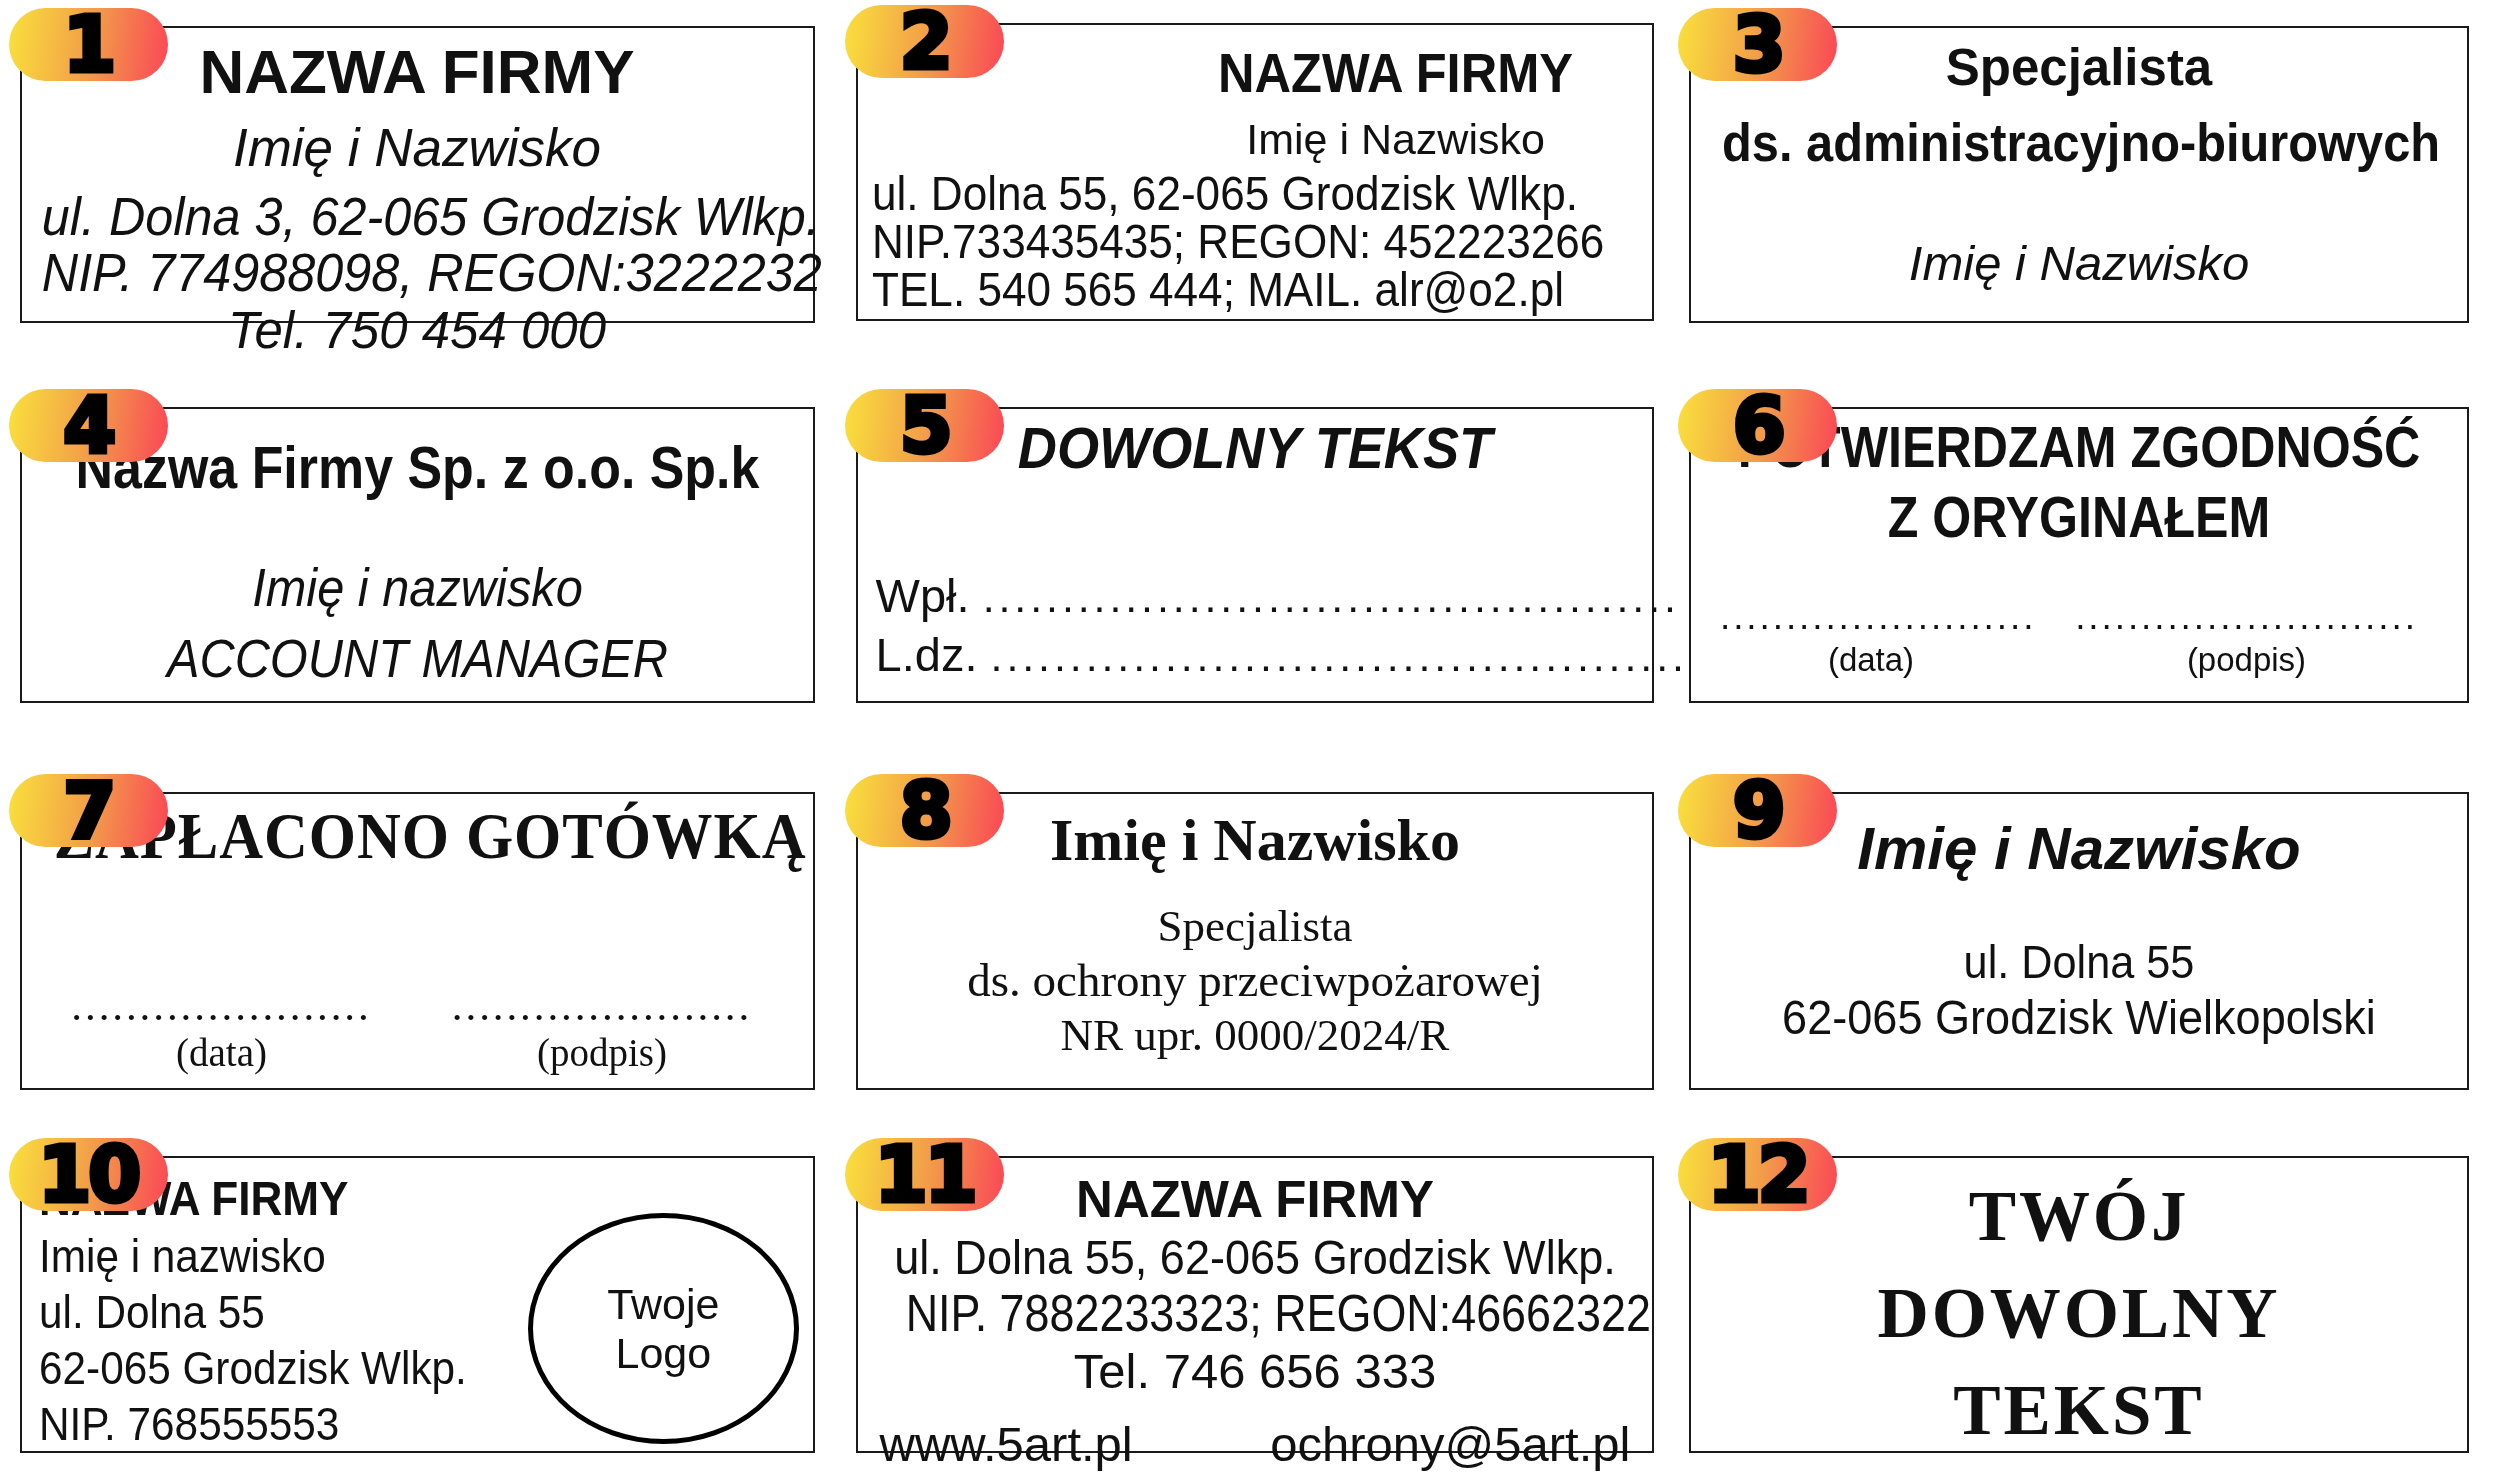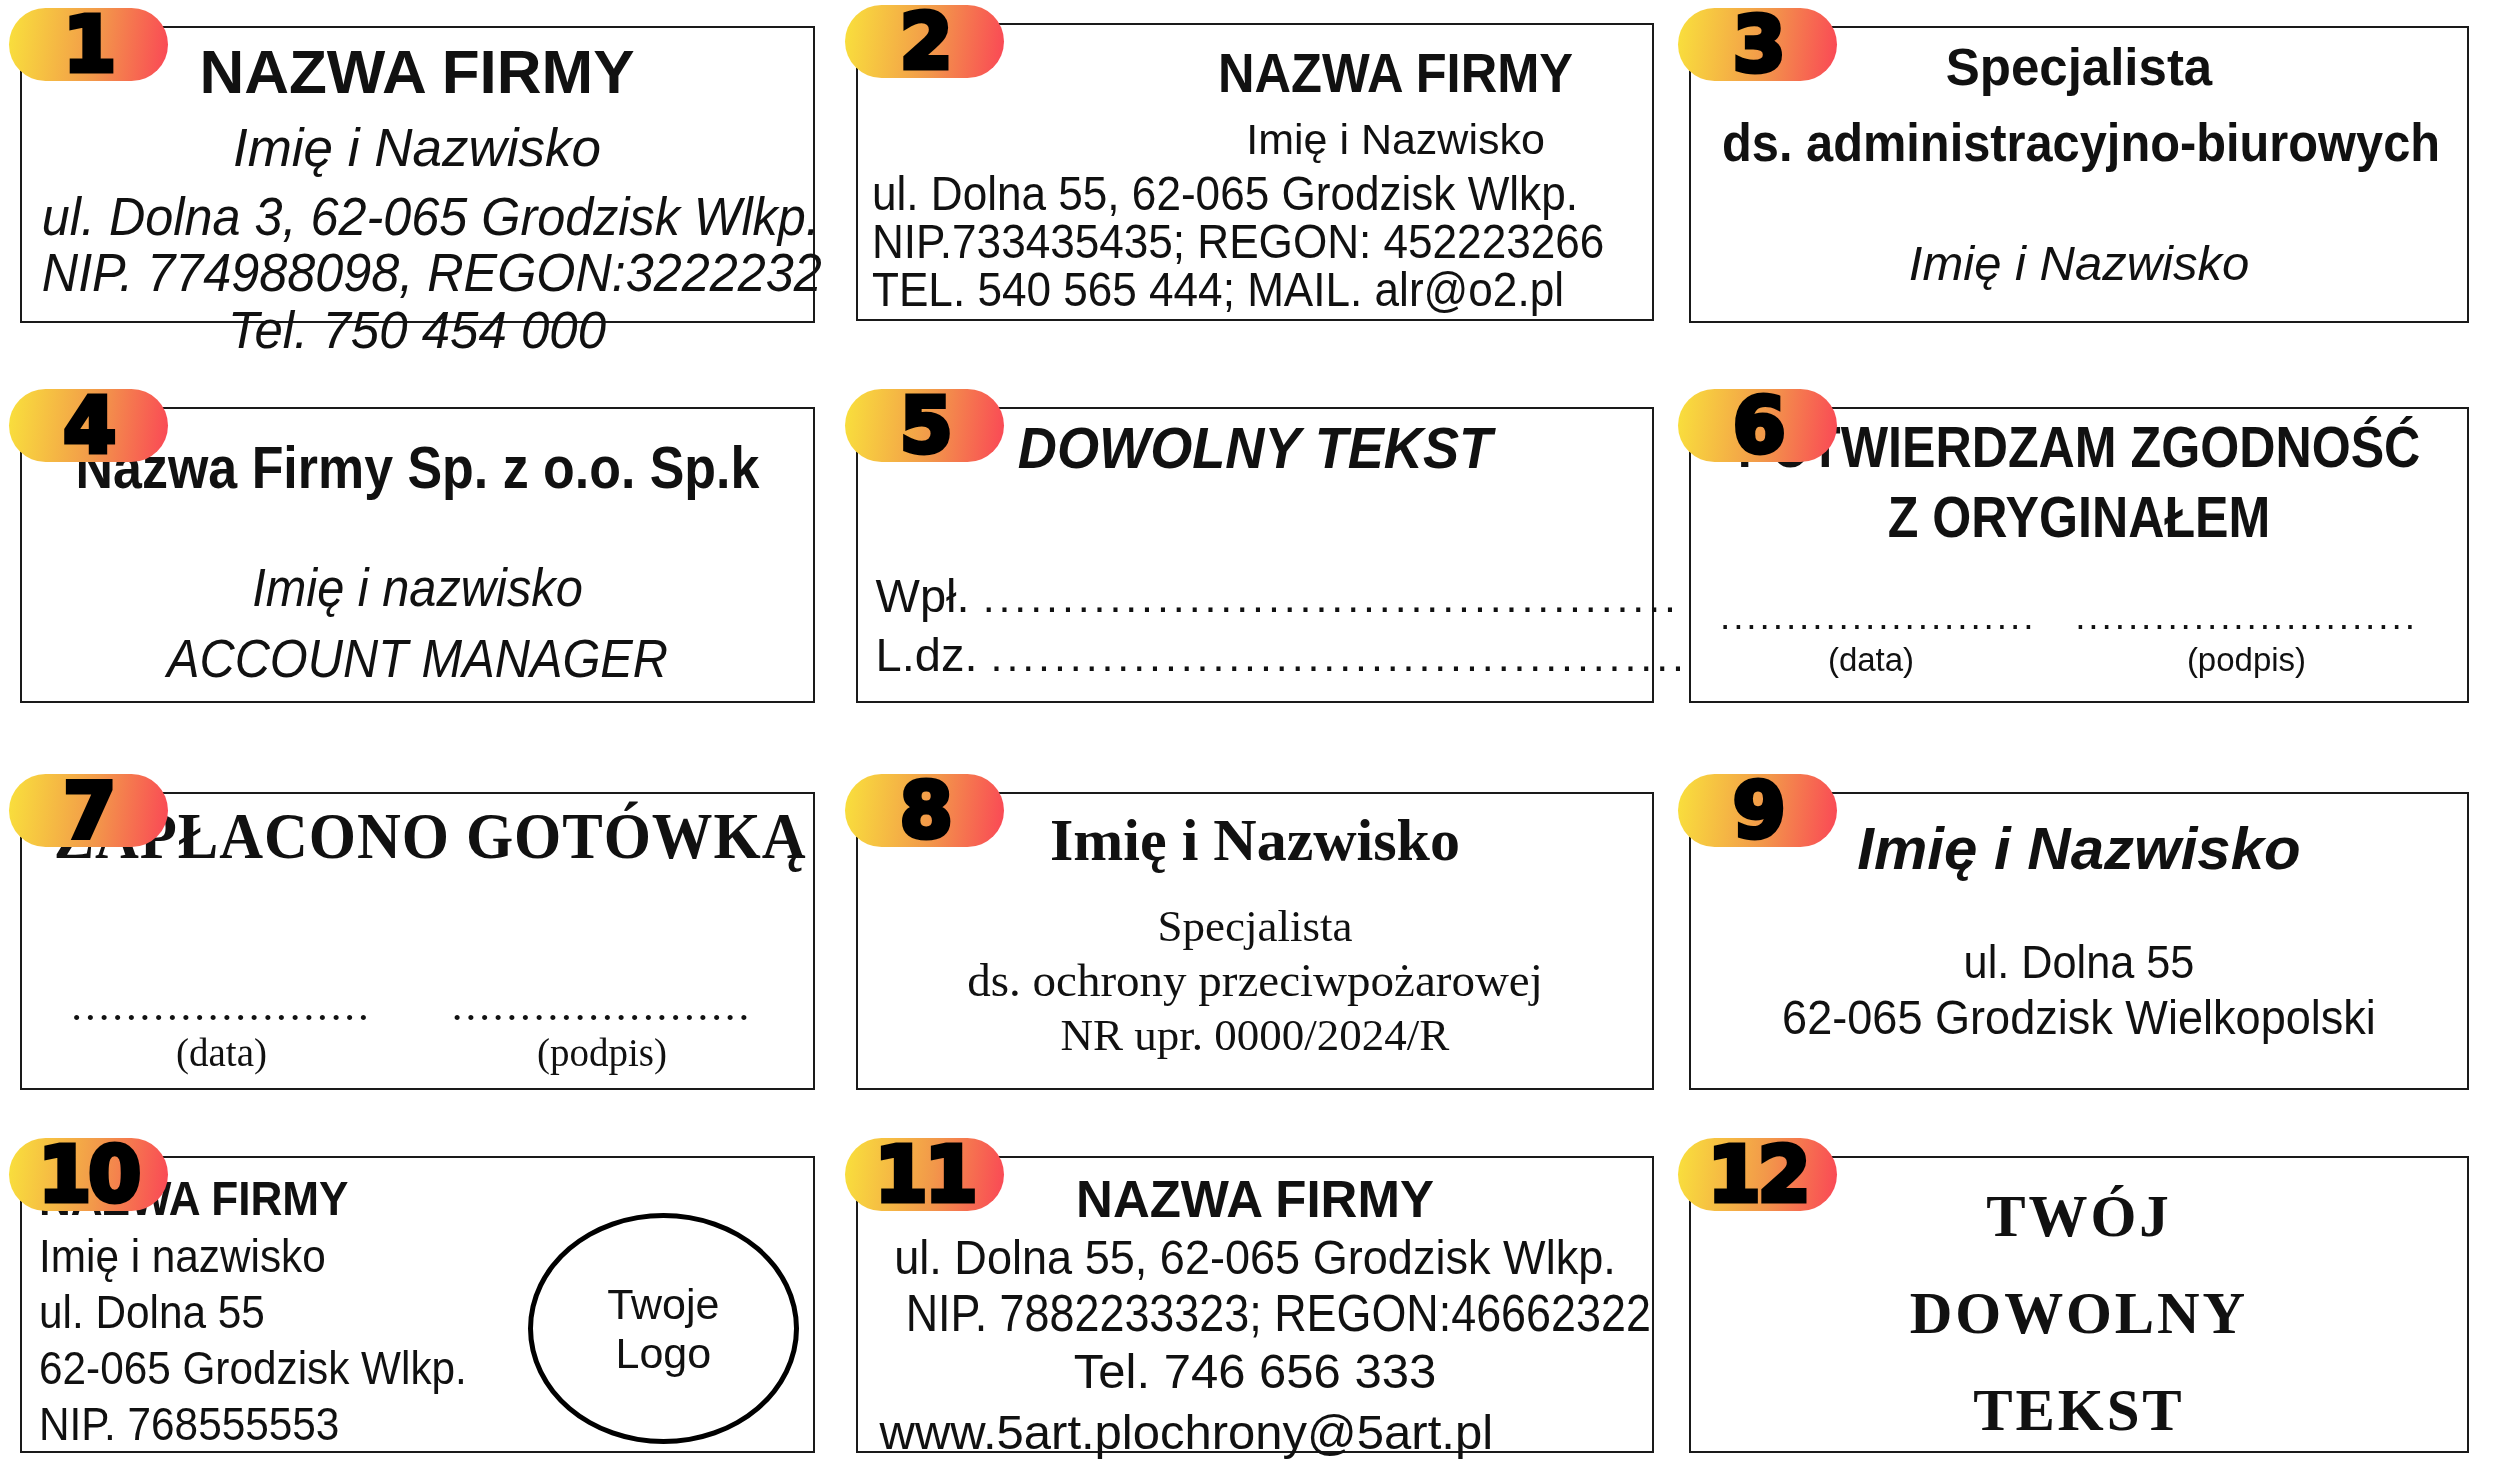--- a/index.html
+++ b/index.html
@@ -119,24 +119,24 @@
     border:5.9px solid #000;border-radius:50%;box-sizing:border-box;
     display:flex;flex-direction:column;align-items:center;justify-content:center;
   }
   #s10 .circle div{font-size:43px;line-height:49px;}
 
   
   #s11 .t{font-size:51px;margin-top:11.7px;line-height:60px;}
   #s11 .ad{font-size:49px;line-height:55px;}
   #s11 .id{font-size:51px;line-height:57px;}
   #s11 .tl{font-size:49px;line-height:59px;}
-  #s11 .webrow{display:flex;justify-content:flex-start;padding:0 21.5px;font-size:49px;line-height:59px;margin-top:2px;}
-
-  
-  #s12 .ln{font-size:59px;line-height:97px;letter-spacing:2.9px;}
+  #s11 .webrow{display:flex;justify-content:space-between;padding:0 21.5px;font-size:49px;line-height:59px;margin-top:14px;}
+
+  
+  #s12 .ln{font-size:71px;line-height:97px;letter-spacing:2.9px;}
   #s12 .first{margin-top:9.8px;}
 </style>
 </head>
 <body>
 
 <section class="stamp" id="s1">
   <div class="badge">
     <span>1</span>
   </div>
   <div class="inner">

